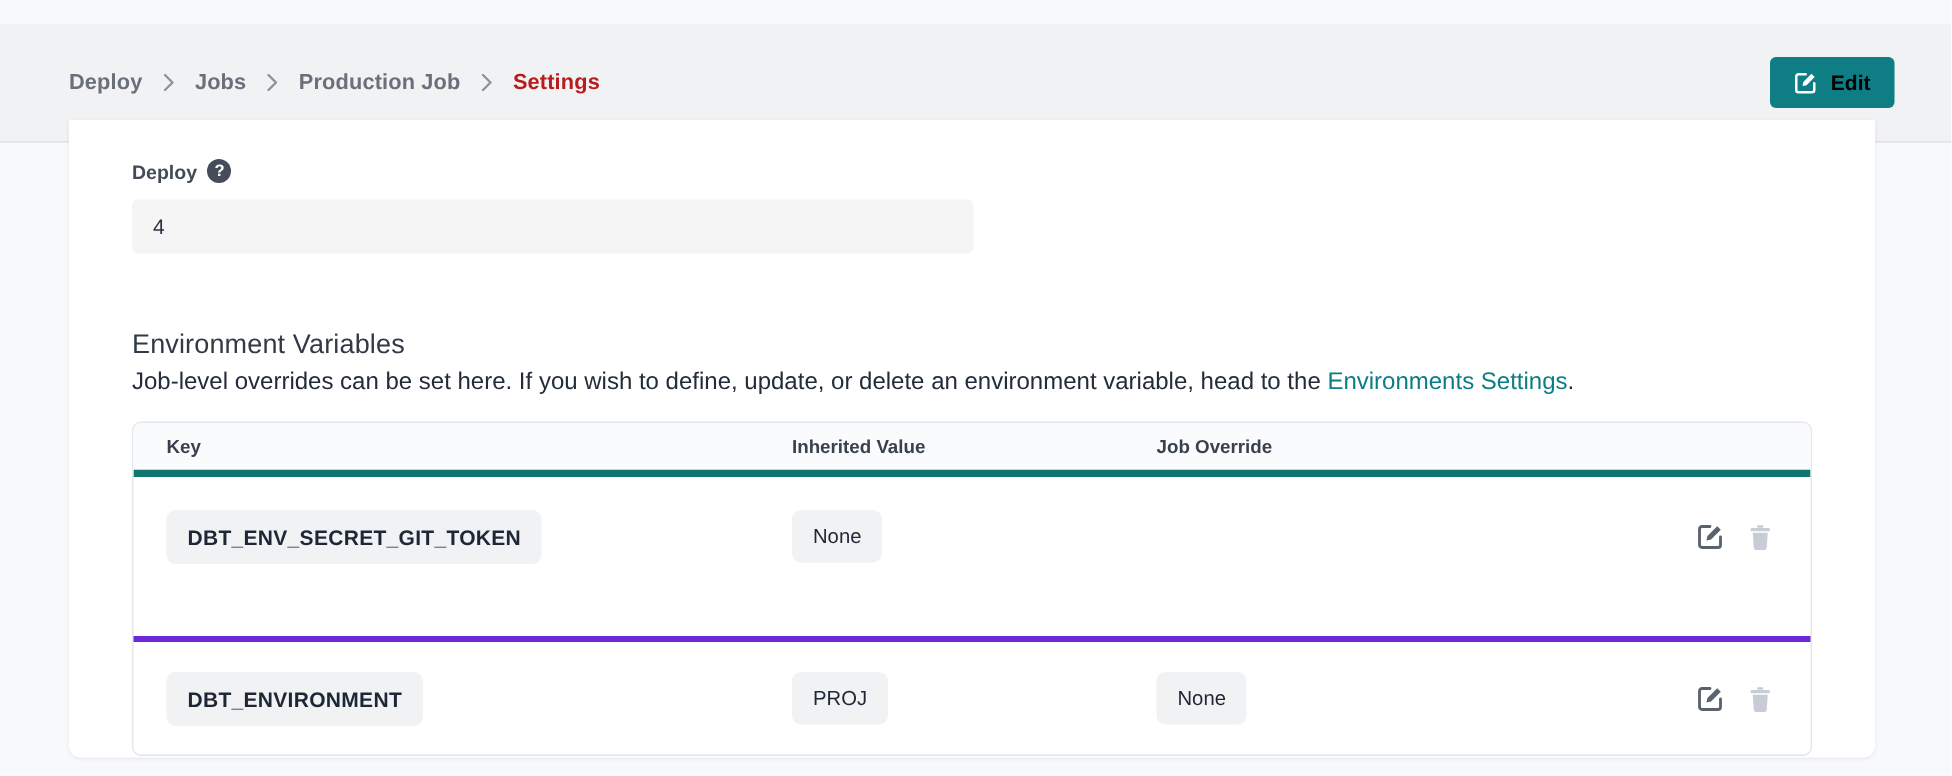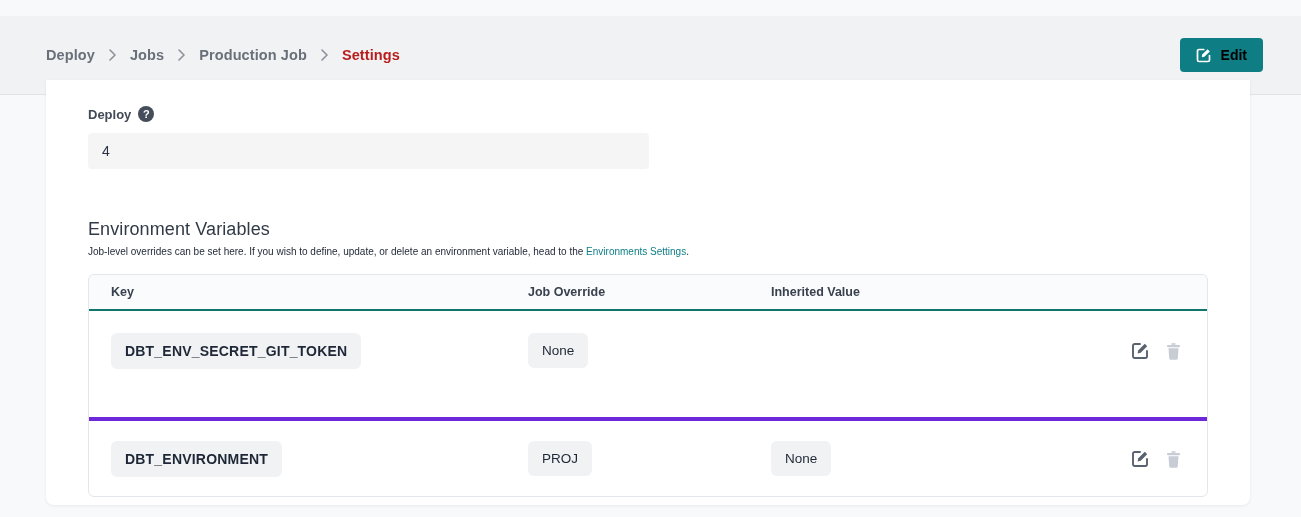--- a/index.html
+++ b/index.html
@@ -66,42 +66,42 @@
     outline:none;
   }
 
   .section-title {
     margin-top:50px;
     font-size:18px; font-weight:400; color:#313a47;
     letter-spacing:0.1px;
   }
   .section-desc {
     margin-top:6px;
-    font-size:10px; color:#242c39;
+    font-size:16px; color:#242c39;
   }
   .teal-link { color:#0d7d85; text-decoration:none; cursor:pointer; }
 
   
   .env-table {
     margin-top:17px;
     width:1120px;
     border:1px solid #e3e6ea;
     border-radius:6px;
     background:#ffffff;
   }
   .t-row {
     display:grid;
     grid-template-columns:417px 243px 1fr auto;
     align-items:center;
     padding:0 25px 0 22px;
   }
   .t-head {
     height:36px;
     background:#fafbfc;
-    border-bottom:2px solid #0f766e;
+    border-bottom:5px solid #0f766e;
     border-radius:6px 6px 0 0;
   }
   .t-head .th {
     font-size:12.5px; font-weight:700; color:#39414e;
   }
   .t-body-row { height:79px; }
   .t-body-row + .t-body-row { border-top:4px solid #6d28d9;margin-top:27px; }
 
   .badge {
     display:inline-block;
@@ -164,22 +164,22 @@
   <input class="text-input" type="text" readonly="" value="4" style="">
 
   
   <h2 class="section-title">Environment Variables</h2>
   <p class="section-desc"><span>Job-level overrides can be set here. If you wish to define, update, or delete an environment variable, head to the </span><a class="teal-link">Environments Settings</a><span>.</span></p>
 
   
   <section class="env-table">
     <div class="t-row t-head">
       <span class="th">Key</span>
+      <span class="th">Inherited Value</span>
       <span class="th">Job Override</span>
-      <span class="th">Inherited Value</span>
       <span></span>
     </div>
 
     <div class="t-row t-body-row">
       <span><span class="badge key">DBT_ENV_SECRET_GIT_TOKEN</span></span>
       <span><span class="badge">None</span></span>
       <span class="row-actions">
         <button class="icon-btn" title="">
           <svg width="19" height="19" viewBox="0 0 19 19">
             <path d="M16 10 V15.3 a1.7 1.7 0 0 1 -1.7 1.7 H3.7 A1.7 1.7 0 0 1 2 15.3 V4.7 A1.7 1.7 0 0 1 3.7 3 H9" fill="none" stroke="#59626f" stroke-width="1.9" stroke-linecap="round"></path>

